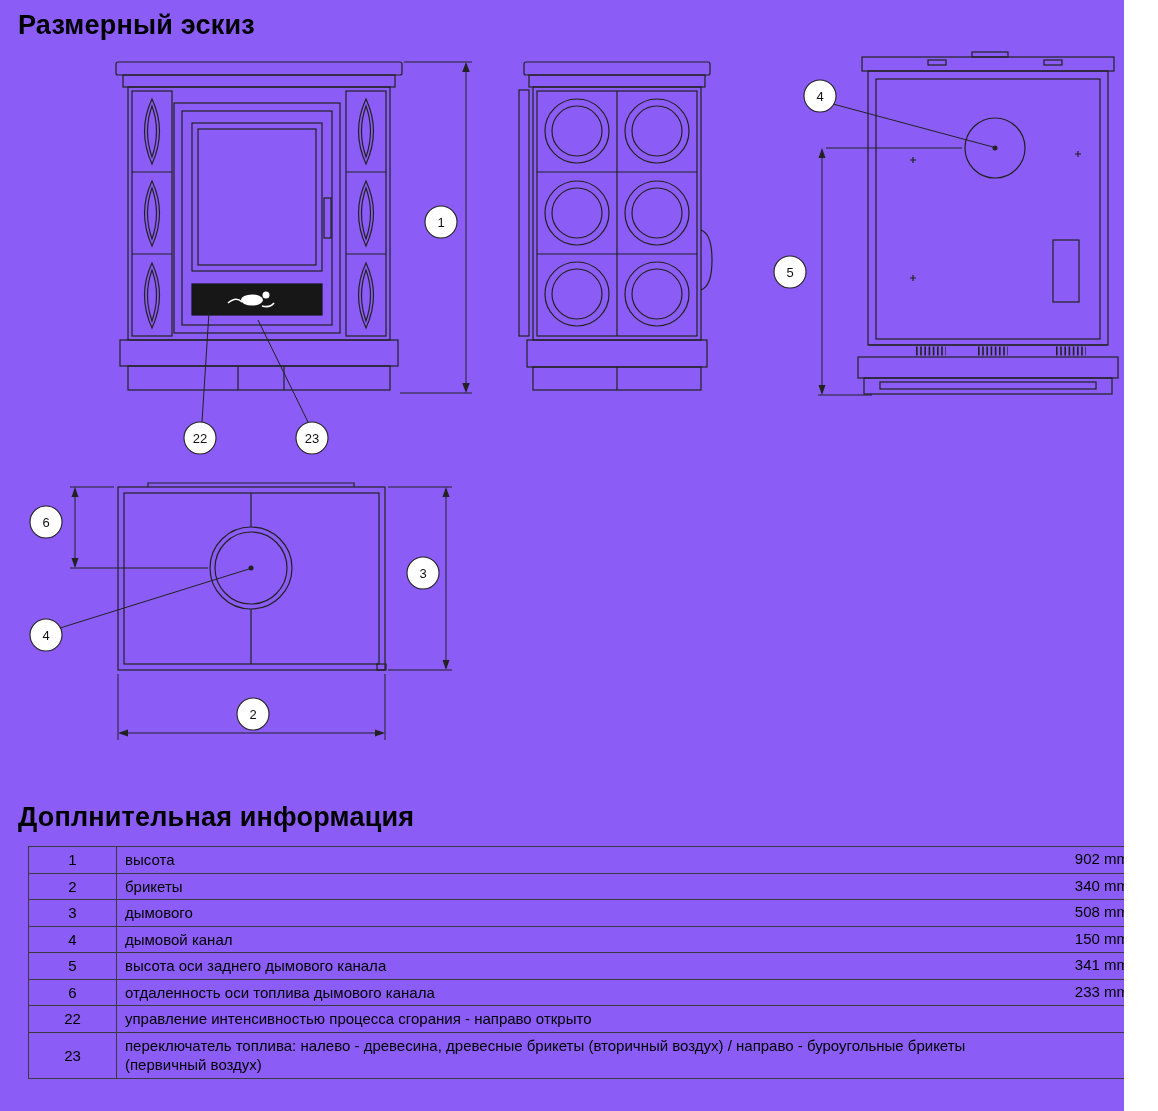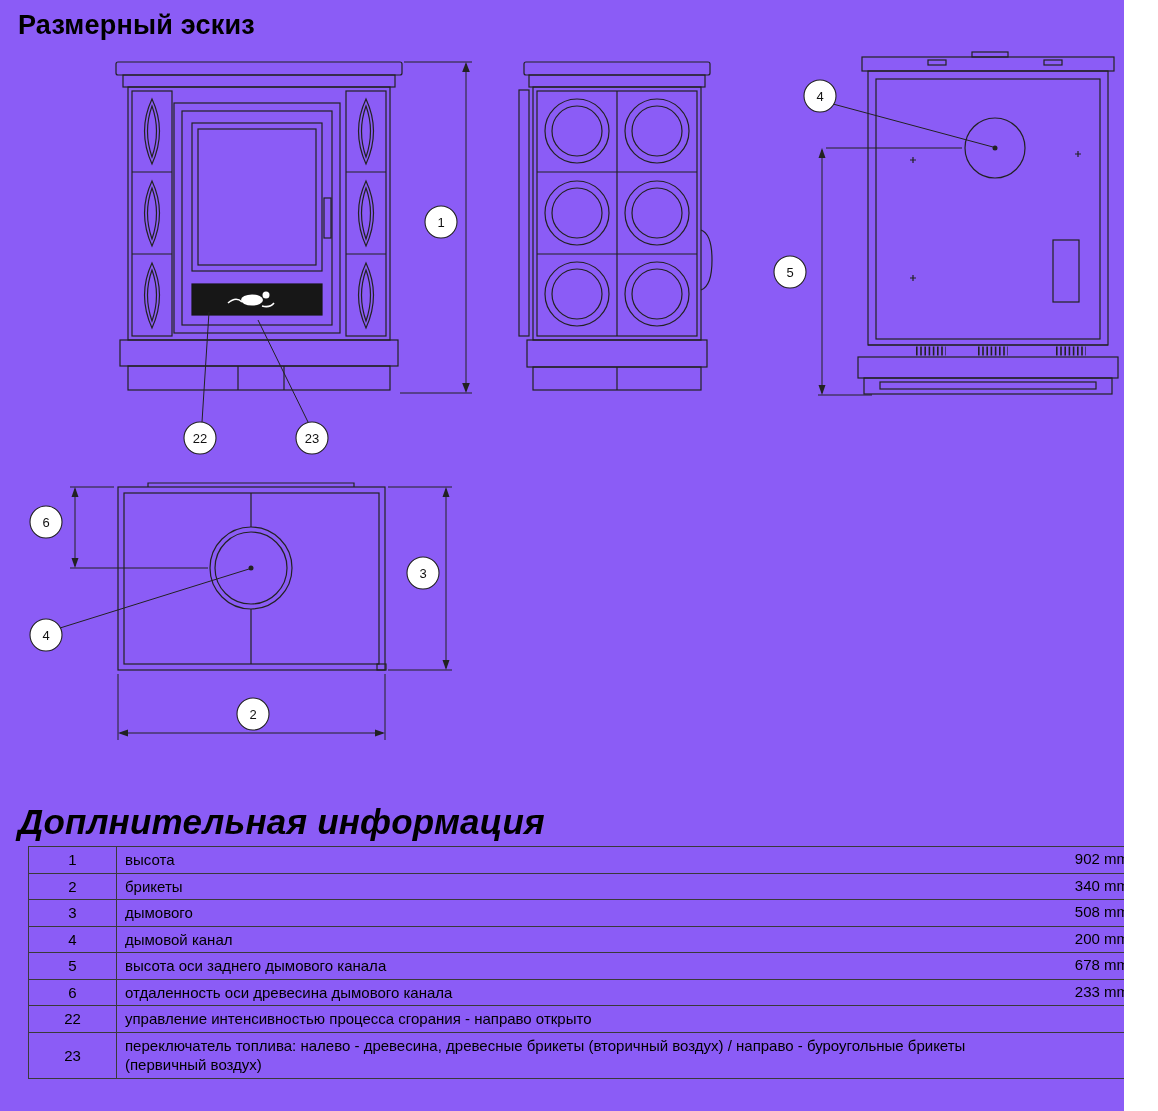--- a/index.html
+++ b/index.html
@@ -8,21 +8,21 @@
     width:1158px; height:1111px; position:relative;
     font-family:"Liberation Sans", sans-serif; color:#111;
   }
   .wrap { position:relative; width:1124px; height:1111px; overflow:hidden; background:#8b5cf6;padding-left:39px; }
   h1.title {
     position:absolute; left:18px; top:10px;
     font-size:27px; font-weight:700; letter-spacing:.2px; color:#000;
   }
   h2.subtitle {
     position:absolute; left:18px; top:802px;
-    font-size:35px; font-weight:700; letter-spacing:.2px; color:#000;font-style:italic;
+    font-size:27px; font-weight:700; letter-spacing:.2px; color:#000;
   }
   svg.drawing { position:absolute; left:0; top:0; }
   table.info {
     position:absolute; left:28px; top:846px; width:1110px;
     border-collapse:collapse; font-size:15px; color:#000;
     table-layout:fixed;
   }
   .info td { border:1px solid #3a3a3a; padding:3px 8px; vertical-align:middle; }
   .info td.num { width:88px; text-align:center; }
   .cellflex { display:flex; justify-content:space-between; gap:4px; align-items:flex-start; }
@@ -249,38 +249,38 @@
               <span class="desc">дымового</span>
               <span class="val">508 mm</span>
             </div>
           </td>
       </tr>
       <tr>
         <td class="num">4</td>
         <td>
             <div class="cellflex">
               <span class="desc">дымовой канал</span>
-              <span class="val">200 mm</span>
+              <span class="val">150 mm</span>
             </div>
           </td>
       </tr>
       <tr>
         <td class="num">5</td>
         <td>
             <div class="cellflex">
               <span class="desc">высота оси заднего дымового канала</span>
-              <span class="val">678 mm</span>
+              <span class="val">341 mm</span>
             </div>
           </td>
       </tr>
       <tr>
         <td class="num">6</td>
         <td>
             <div class="cellflex">
-              <span class="desc">отдаленность оси древесина дымового канала</span>
+              <span class="desc">отдаленность оси топлива дымового канала</span>
               <span class="val">233 mm</span>
             </div>
           </td>
       </tr>
       <tr>
         <td class="num">22</td>
         <td>
             <div class="cellflex">
               <span class="desc">управление интенсивностью процесса сгорания - направо открыто</span>
               <span class="val"></span>

